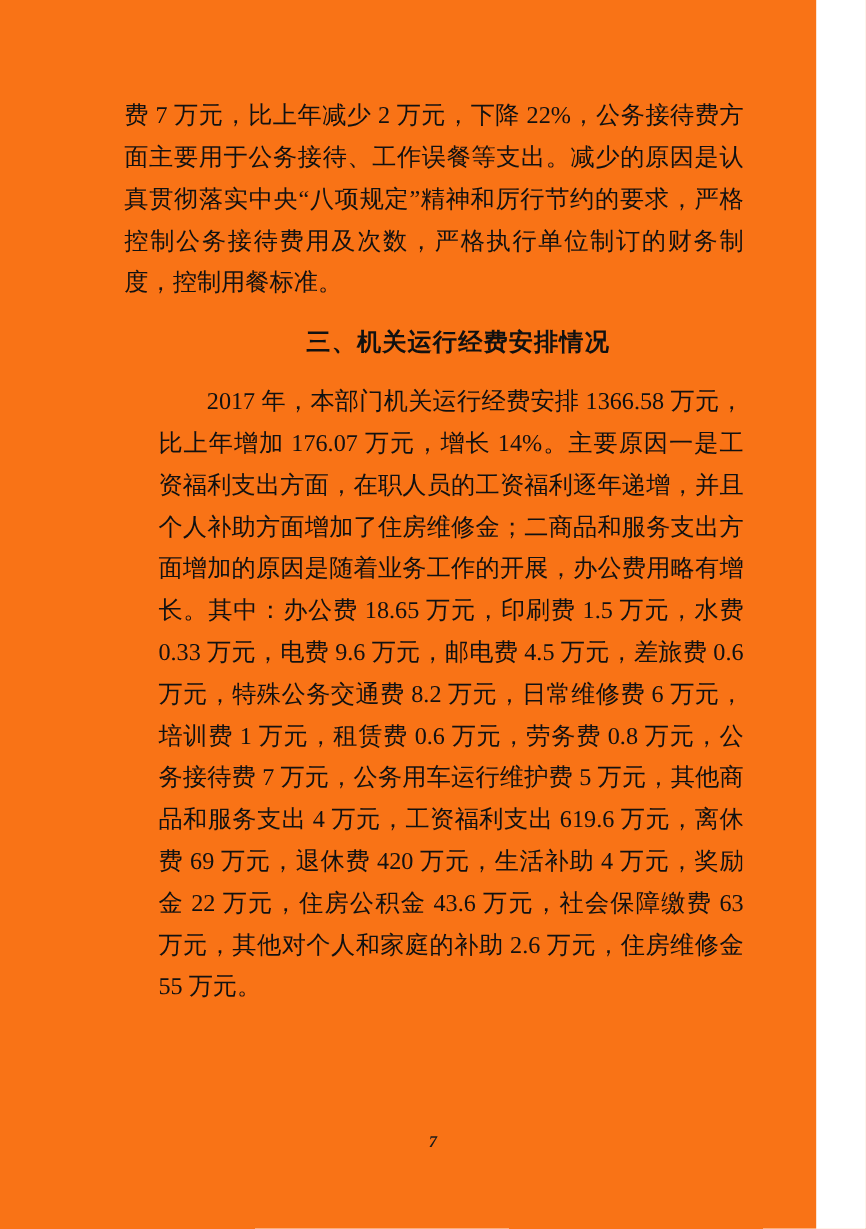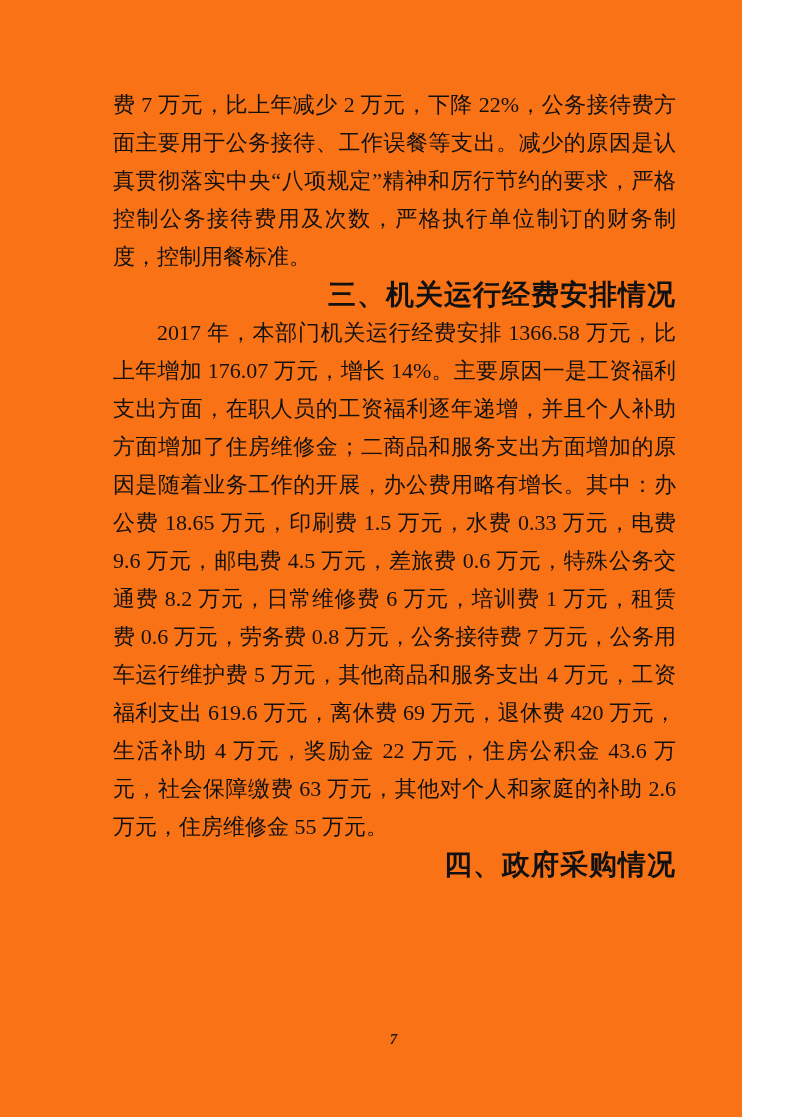--- a/index.html
+++ b/index.html
@@ -26,30 +26,31 @@
     text-align: justify;
     text-justify: inter-ideograph;
   }
   .content p {
     margin: 0;
     padding: 0;
     word-break: break-all;
   }
   .content p.indent {
     text-indent: 2em;
+    margin-left: 31px;
   }
   .content h3.heading {
-    margin: 0;
+    margin: 16px;
     padding: 0;
-    font-size: 28px;
+    font-size: 22px;
     line-height: 38px;
     font-weight: bold;
     font-family: "Liberation Sans", "DejaVu Sans", sans-serif;
     text-indent: 2em;
-    text-align: right;
+    text-align: center;
     letter-spacing: 1px;
   }
   .page-number {
     position: absolute;
     top: 1031px;
     left: 0;
     width: 787px;
     text-align: center;
     font-size: 15px;
     font-style: italic;
@@ -59,16 +60,15 @@
   }
 </style>
 </head>
 <body>
 
 <div class="page">
   <div class="content">
     <p class="body">费 7 万元，比上年减少 2 万元，下降 22%，公务接待费方面主要用于公务接待、工作误餐等支出。减少的原因是认真贯彻落实中央“八项规定”精神和厉行节约的要求，严格控制公务接待费用及次数，严格执行单位制订的财务制度，控制用餐标准。</p>
     <h3 class="heading">三、机关运行经费安排情况</h3>
     <p class="body indent">2017 年，本部门机关运行经费安排 1366.58 万元，比上年增加 176.07 万元，增长 14%。主要原因一是工资福利支出方面，在职人员的工资福利逐年递增，并且个人补助方面增加了住房维修金；二商品和服务支出方面增加的原因是随着业务工作的开展，办公费用略有增长。其中：办公费 18.65 万元，印刷费 1.5 万元，水费 0.33 万元，电费 9.6 万元，邮电费 4.5 万元，差旅费 0.6 万元，特殊公务交通费 8.2 万元，日常维修费 6 万元，培训费 1 万元，租赁费 0.6 万元，劳务费 0.8 万元，公务接待费 7 万元，公务用车运行维护费 5 万元，其他商品和服务支出 4 万元，工资福利支出 619.6 万元，离休费 69 万元，退休费 420 万元，生活补助 4 万元，奖励金 22 万元，住房公积金 43.6 万元，社会保障缴费 63 万元，其他对个人和家庭的补助 2.6 万元，住房维修金 55 万元。</p>
-    <h3 class="heading">四、政府采购情况</h3>
   </div>
   <div class="page-number">7</div>
 </div>
 
 </body></html>

